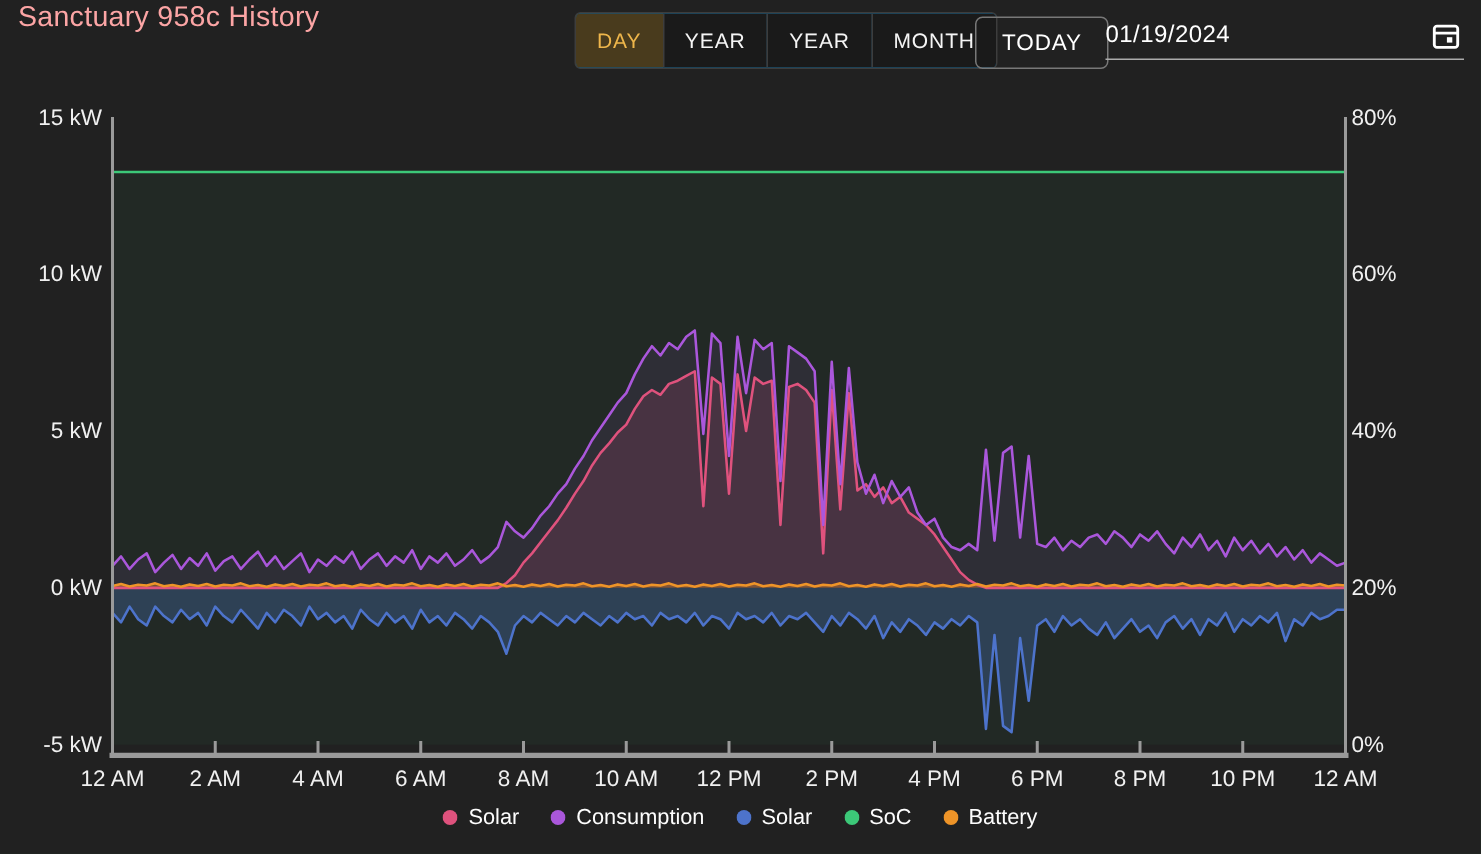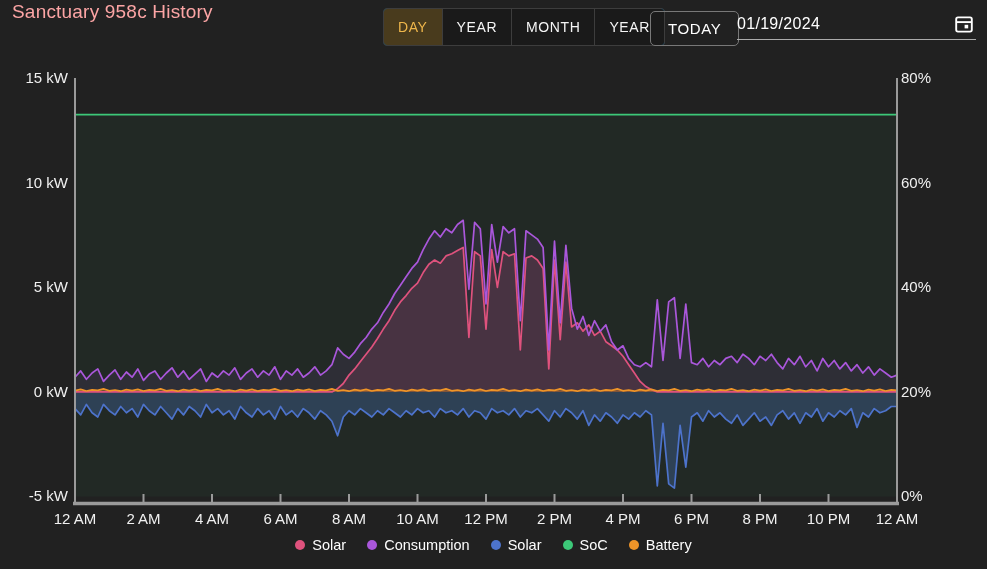--- a/index.html
+++ b/index.html
@@ -104,22 +104,22 @@
   <text x="897" y="524" text-anchor="middle">12 AM</text>
 
   <rect x="75" y="78" width="822" height="425" fill="transparent"></rect>
 </svg>
 
 <h1 class="page-title">Sanctuary 958c History</h1>
 
 <div class="range-tabs">
   <button class="range-tab selected">DAY</button>
   <button class="range-tab">YEAR</button>
+  <button class="range-tab">YEAR</button>
   <button class="range-tab">MONTH</button>
-  <button class="range-tab">YEAR</button>
 </div>
 
 <button class="today-button">TODAY</button>
 
 <div class="date-field">
   <span class="date-value">01/19/2024</span>
   <svg class="calendar-icon" viewBox="0 0 20 20">
     <rect x="2.2" y="3.4" width="15.6" height="14.2" rx="1.8" fill="none" stroke="#ffffff" stroke-width="1.9"></rect>
     <line x1="2.2" y1="8.1" x2="17.8" y2="8.1" stroke="#ffffff" stroke-width="1.9"></line>
     <rect x="10.6" y="10.8" width="3.6" height="3.6" fill="#ffffff"></rect>

